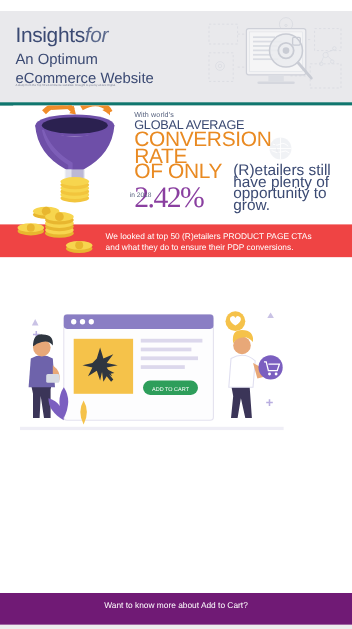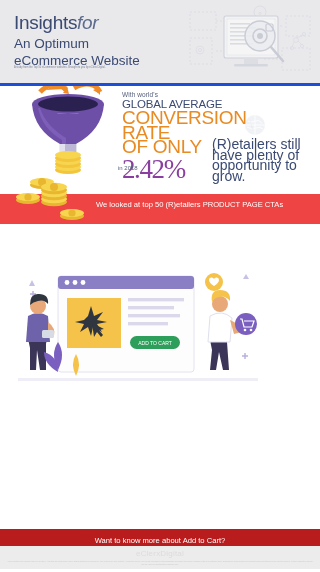--- a/index.html
+++ b/index.html
@@ -8,22 +8,23 @@
     font-family: "Liberation Sans", sans-serif;
     background: #ffffff;
     overflow: hidden;
   }
   .page { position: relative; width: 320px; height: 572px; background:#fff; }
 
   
   .header {
     position: relative; height: 86px; width: 100%;
     background: #e9e9ec;
-    border-bottom: 3px solid #1d4ed8;
+    border-bottom: 3px solid #0f766e;
     overflow: hidden;
+    margin-top: 10px;
   }
   .hdr-title { position: absolute; left: 14px; top: 12px; }
   .hdr-l1 { font-size: 19px; color: #3b4a73; font-weight: 400; letter-spacing: -0.3px; }
   .hdr-l1 .ital { font-style: italic; color:#5d6b8e; }
   .hdr-l2 { font-size: 13.5px; color: #3b4a73; line-height: 14px; margin-top: 3px; }
   .hdr-sub { position:absolute; left:14px; top:66px; font-size:2.6px; color:#7d8296; line-height:3.6px; width:100px; }
   .hdr-art { position:absolute; right:6px; top:4px; width:128px; height:78px; opacity:.55; }
 
   
   .conv { position: relative; height: 108px; width: 100%; background: #fff; overflow:hidden;margin-left:12px; }
@@ -45,21 +46,21 @@
   .coins { position:absolute; left:10px; top:-16px; width:84px; height:46px; }
 
   
   .sec2 { position:relative; height:175px; width:100%; background:#fff; overflow:hidden; }
   .illus-browser { position:absolute; left:18px; top:36px; width:240px; height:128px; }
 
   
   .sec3 { position:relative; height:130px; width:100%; background:#fff; overflow:hidden; }
 
   
-  .cta { background:#b91c1c; color:#fff; text-align:center; padding:7px 0 0; }
+  .cta { background:#701a75; color:#fff; text-align:center; padding:7px 0 12px; }
   .cta-1 { font-size:7.6px; line-height:10px; }
   .cta-2 { font-size:10px; letter-spacing:.4px; line-height:12px; }
   .footer { background:#ececec; text-align:center; padding:3px 6px 4px; }
   .f-logo { font-size:8px; color:#dcdcdc; letter-spacing:.2px; }
   .f-dis { font-size:1.9px; color:#c9c9c9; line-height:2.6px; margin-top:2px; }
 </style>
 </head>
 <body>
 
 <div class="page">
@@ -184,20 +185,21 @@
         <ellipse cx="18" cy="19" rx="12" ry="4" fill="#f7d54e"></ellipse>
         <circle cx="18" cy="19" r="3.6" fill="#e8b62f"></circle>
       </g>
       <g>
         <ellipse cx="62" cy="38" rx="12" ry="4" fill="#e8b62f"></ellipse>
         <ellipse cx="62" cy="35" rx="12" ry="4" fill="#f7d54e"></ellipse>
         <circle cx="62" cy="35" r="3.6" fill="#e8b62f"></circle>
       </g>
     </svg>
     <div>We looked at top 50 (R)etailers PRODUCT PAGE CTAs</div>
+    <div>and what they do to ensure their PDP conversions.</div>
   </div>
 
   <div class="sec2">
     <svg class="illus-browser" viewBox="0 0 240 128">
       <rect x="0" y="0" width="240" height="128" fill="#fff"></rect>
       <g fill="#9d8fd0" opacity="0.55">
         <path d="M14 20 l3 6 -6 0z"></path>
           <path d="M228 14 l3 5 -6 0z"></path>
       </g>
       <g stroke="#b9aee0" stroke-width="1.4">

